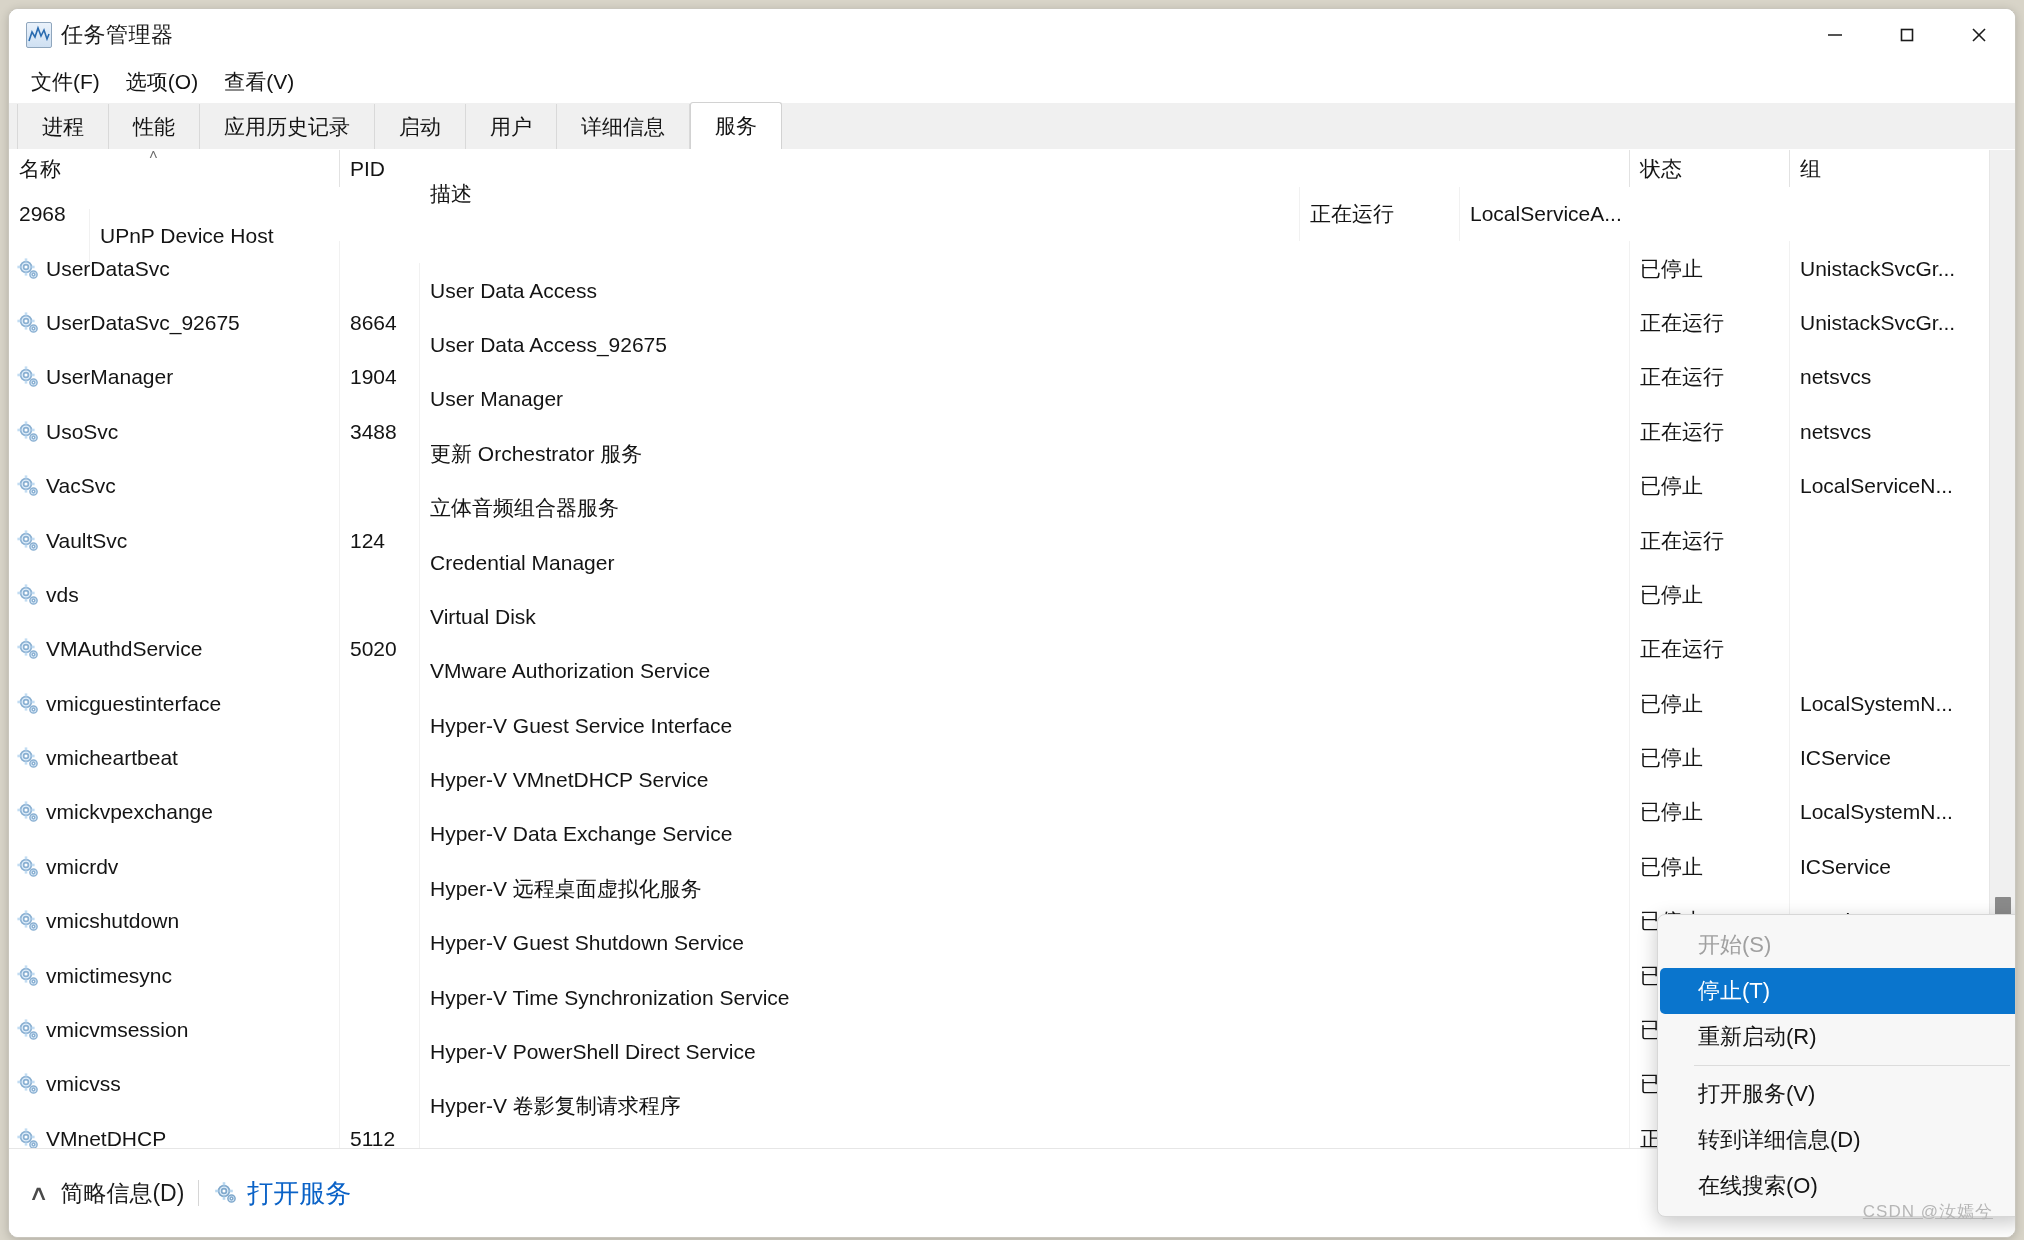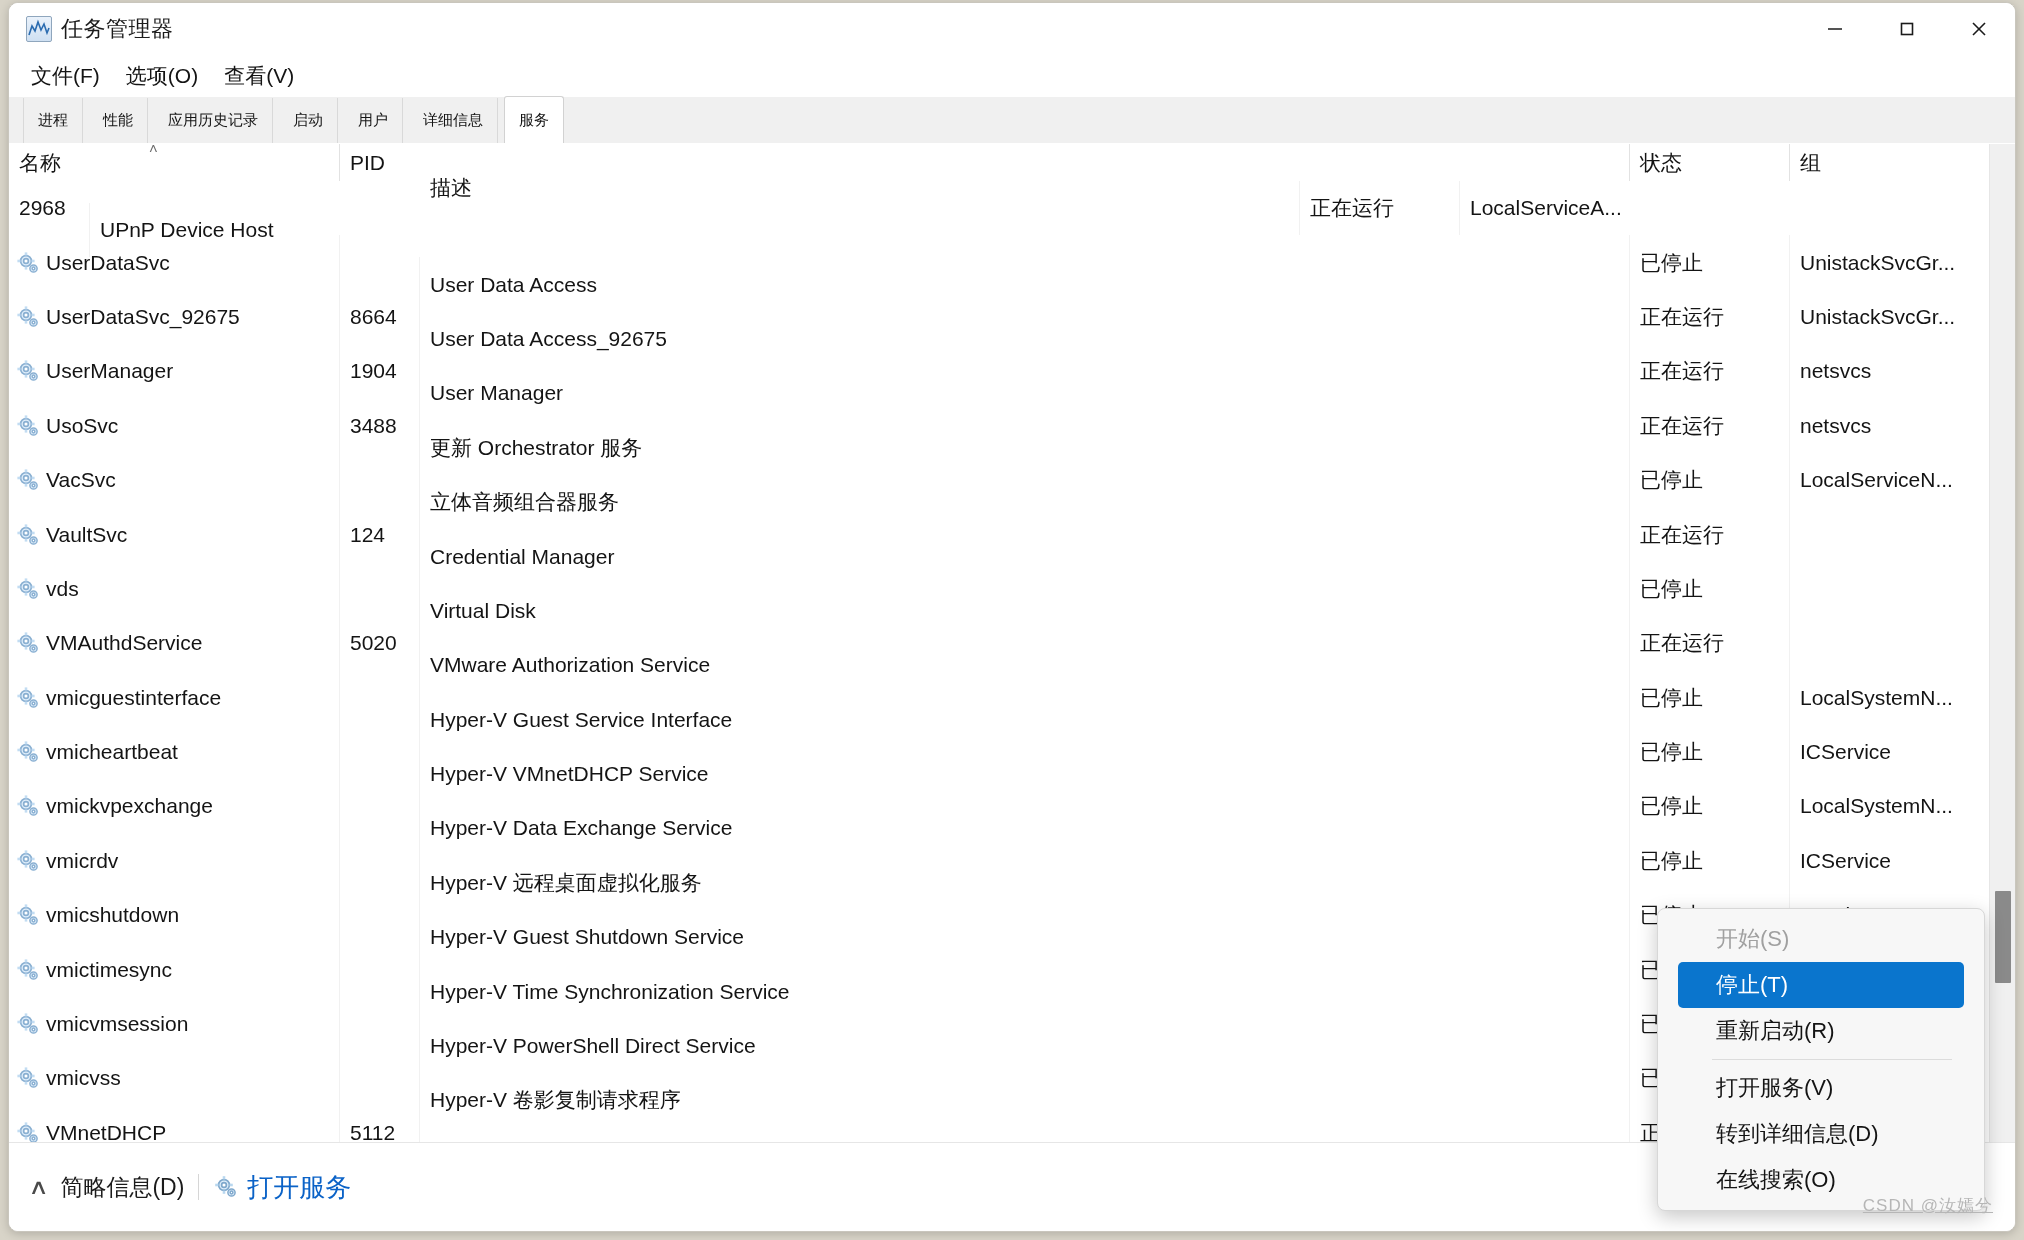--- a/index.html
+++ b/index.html
@@ -8,21 +8,21 @@
     width: 2024px; height: 1240px;
     overflow: hidden;
     font-family: "Liberation Sans", "DejaVu Sans", sans-serif;
   }
   body {
     background: #d8d4c8;
   }
   
   #window {
     position: absolute;
-    left: 8px; top: 2px;
+    left: 8px; top: 8px;
     width: 2008px; height: 1230px;
     background: #ffffff;
     border: 1px solid #c9c6bd;
     border-radius: 10px;
     overflow: hidden;
     box-shadow: 0 2px 10px rgba(0,0,0,.18);
   }
   
   #titlebar {
     position: relative;
@@ -82,28 +82,27 @@
     height: 47px;
     background: #f0f0f0;
     display: flex;
     align-items: flex-end;
     padding-left: 8px;
     border-bottom: 1px solid #ffffff;
     position: relative;
   }
   .tab {
     height: 45px;
-    padding: 0 14px;
+    padding: 0 24px;
     display: flex; align-items: center;
-    font-size: 15px;
+    font-size: 21px;
     color: #141414;
     background: #f0f0f0;
     border-right: 1px solid #d9d9d9;
     cursor: default;
-    margin-left: 6px;
   }
   .tab:first-child { border-left: 1px solid #d9d9d9; }
   .tab.active {
     background: #ffffff;
     border-right: 1px solid #d2d2d2;
     border-left: 1px solid #d2d2d2;
     border-top: 1px solid #d2d2d2;
     border-top-left-radius: 3px;
     border-top-right-radius: 3px;
     height: 47px;
@@ -211,26 +210,26 @@
   #sb-div { width: 1px; height: 26px; background: #d6d6d6; }
   #openserv {
     display: flex; align-items: center; gap: 8px;
     cursor: default;
   }
   #openserv-label { font-size: 26px; color: #0a62c7; }
   
   #ctxmenu {
     position: absolute;
     left: 1648px; top: 905px;
-    width: 328px;
+    width: 368px;
     background: #f7f7f7;
     border: 1px solid #d7d7d7;
     border-radius: 8px;
     box-shadow: 0 6px 20px rgba(0,0,0,.22);
-    padding: 7px 20px;
+    padding: 7px 2px;
     overflow: hidden;
   }
   .mi {
     height: 46px;
     display: flex; align-items: center;
     padding-left: 38px;
     font-size: 22px;
     color: #141414;
     border-radius: 5px;
     cursor: default;

